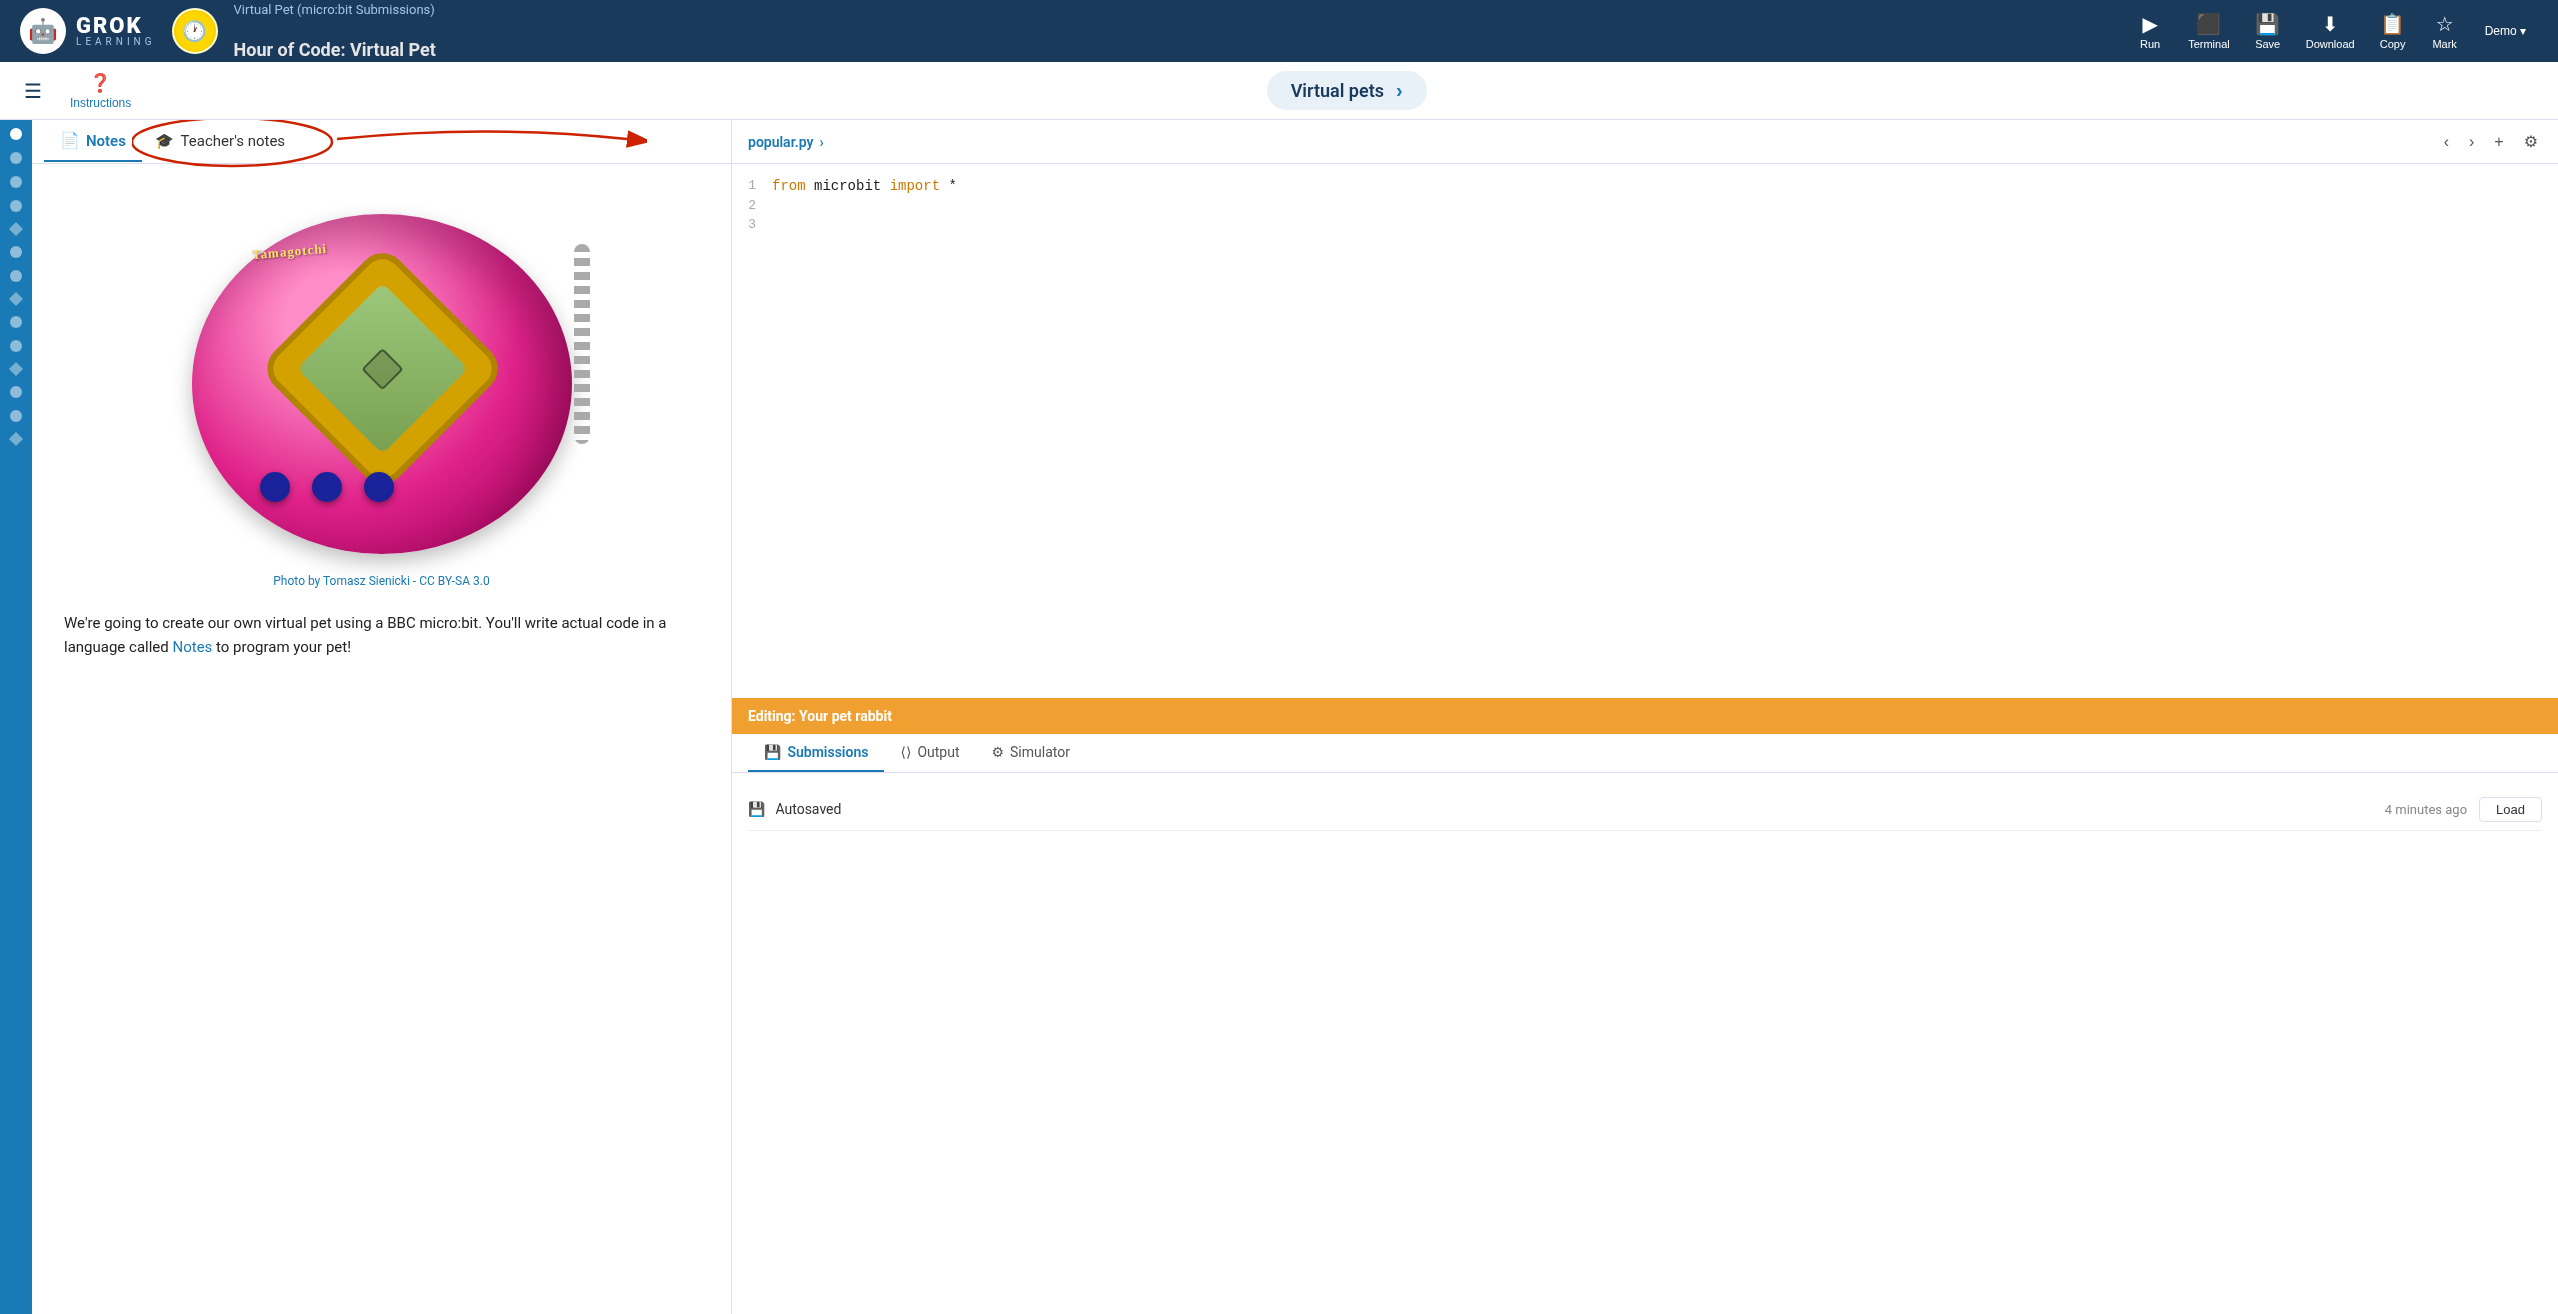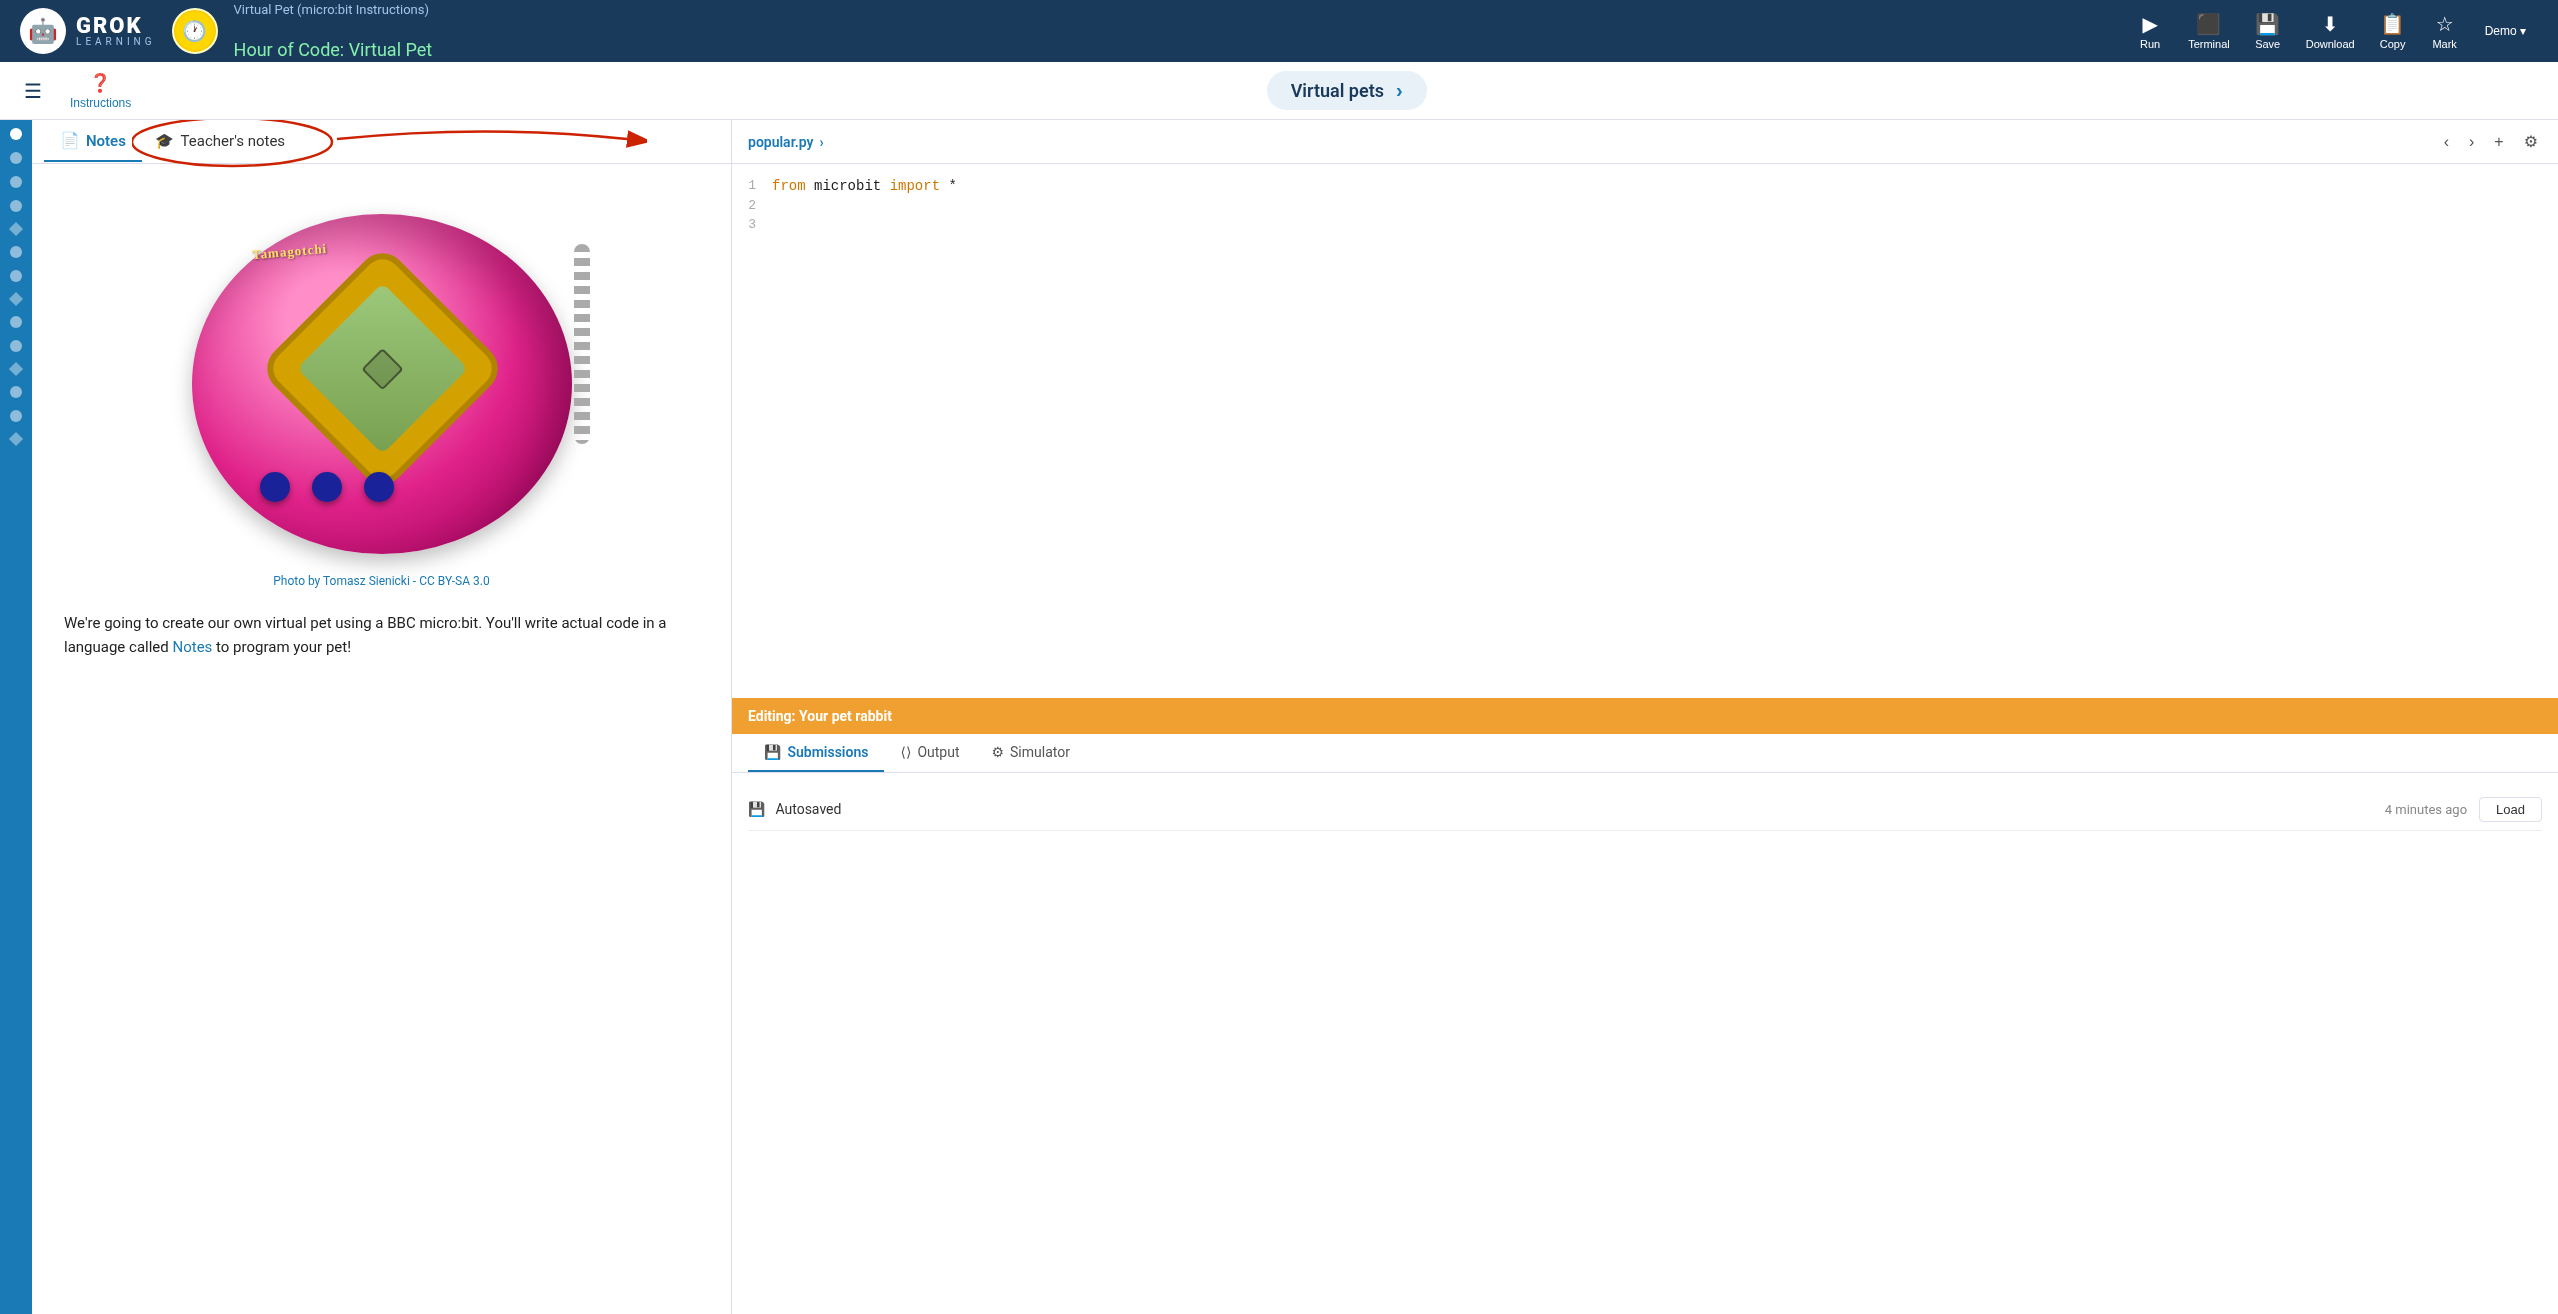--- a/index.html
+++ b/index.html
@@ -66,22 +66,22 @@
       display: flex;
       flex-direction: column;
       gap: 2px;
     }
     .course-subtitle {
       font-size: 13px;
       color: #a0c4e8;
     }
     .course-title {
       font-size: 18px;
-      font-weight: 400;
-      color: #86efac;
+      font-weight: 700;
+      color: #e5e5e5;
       margin-top: 20px;
     }
     .top-nav-right {
       display: flex;
       align-items: center;
       gap: 4px;
     }
     .nav-btn {
       display: flex;
       flex-direction: column;
@@ -416,21 +416,21 @@
   <div class="top-nav-left">
     <div class="logo-area">
       <div class="logo-icon">🤖</div>
       <div class="logo-text">
         <span class="logo-grok">GROK</span>
         <span class="logo-learning">LEARNING</span>
       </div>
     </div>
     <div class="badge-icon">🕐</div>
     <div class="course-info">
-      <span class="course-subtitle">Virtual Pet (micro:bit Instructions)</span>
+      <span class="course-subtitle">Virtual Pet (micro:bit Submissions)</span>
       <span class="course-title">Hour of Code: Virtual Pet</span>
     </div>
   </div>
   <div class="top-nav-right">
     <button class="nav-btn">
       <span class="icon">▶</span>
       <span>Run</span>
     </button>
     <button class="nav-btn">
       <span class="icon">⬛</span>

